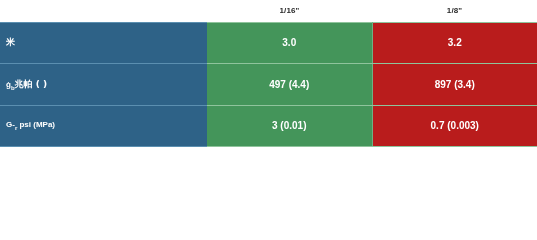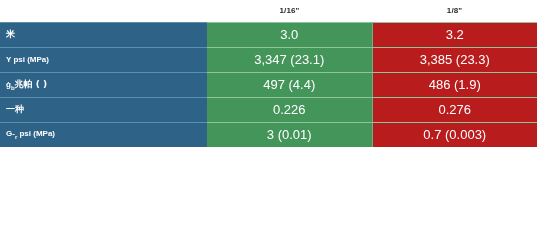--- a/index.html
+++ b/index.html
@@ -64,22 +64,22 @@
     font-size: 8px;
     white-space: nowrap;
     overflow: hidden;
   }
   tbody tr:first-child td.label-cell {
     border-top: 1px solid #5b8fb0;
   }
 
   td.data-cell {
     text-align: center;
-    font-weight: normal;
-    font-size: 13px;
+    font-weight: bold;
+    font-size: 10px;
     border-bottom: 1px solid #8fc49c;
     white-space: nowrap;
     margin-top: 18px;
   }
   td.data-cell.col-1 {
     background: #44955a;
     border-right: 1px solid #6fb183;
   }
   td.data-cell.col-2 {
     background: #b91c1c;
@@ -123,43 +123,29 @@
   <tbody>
 
     <tr>
       <td class="label-cell">
         <span class="glyph-cjk">米</span>
       </td>
       <td class="data-cell col-1">3.0</td>
       <td class="data-cell col-2">3.2</td>
     </tr>
 
-    <tr>
-      <td class="label-cell">
-        <span>Y psi (MPa)</span>
-      </td>
-      <td class="data-cell col-1">3,347 (23.1)</td>
-      <td class="data-cell col-2">3,385 (23.3)</td>
-    </tr>
 
     <tr>
       <td class="label-cell">
         <span>ġ</span><span class="sub">b</span><span class="glyph-cjk">兆帕 ( )</span>
       </td>
       <td class="data-cell col-1">497 (4.4)</td>
-      <td class="data-cell col-2">486 (1.9)</td>
+      <td class="data-cell col-2">897 (3.4)</td>
     </tr>
 
-    <tr>
-      <td class="label-cell">
-        <span class="glyph-cjk">一种</span>
-      </td>
-      <td class="data-cell col-1">0.226</td>
-      <td class="data-cell col-2">0.276</td>
-    </tr>
 
     <tr>
       <td class="label-cell">
         <span>G-</span><span class="sub">r</span><span> psi (MPa)</span>
       </td>
       <td class="data-cell col-1">3 (0.01)</td>
       <td class="data-cell col-2">0.7 (0.003)</td>
     </tr>
 
   </tbody>

